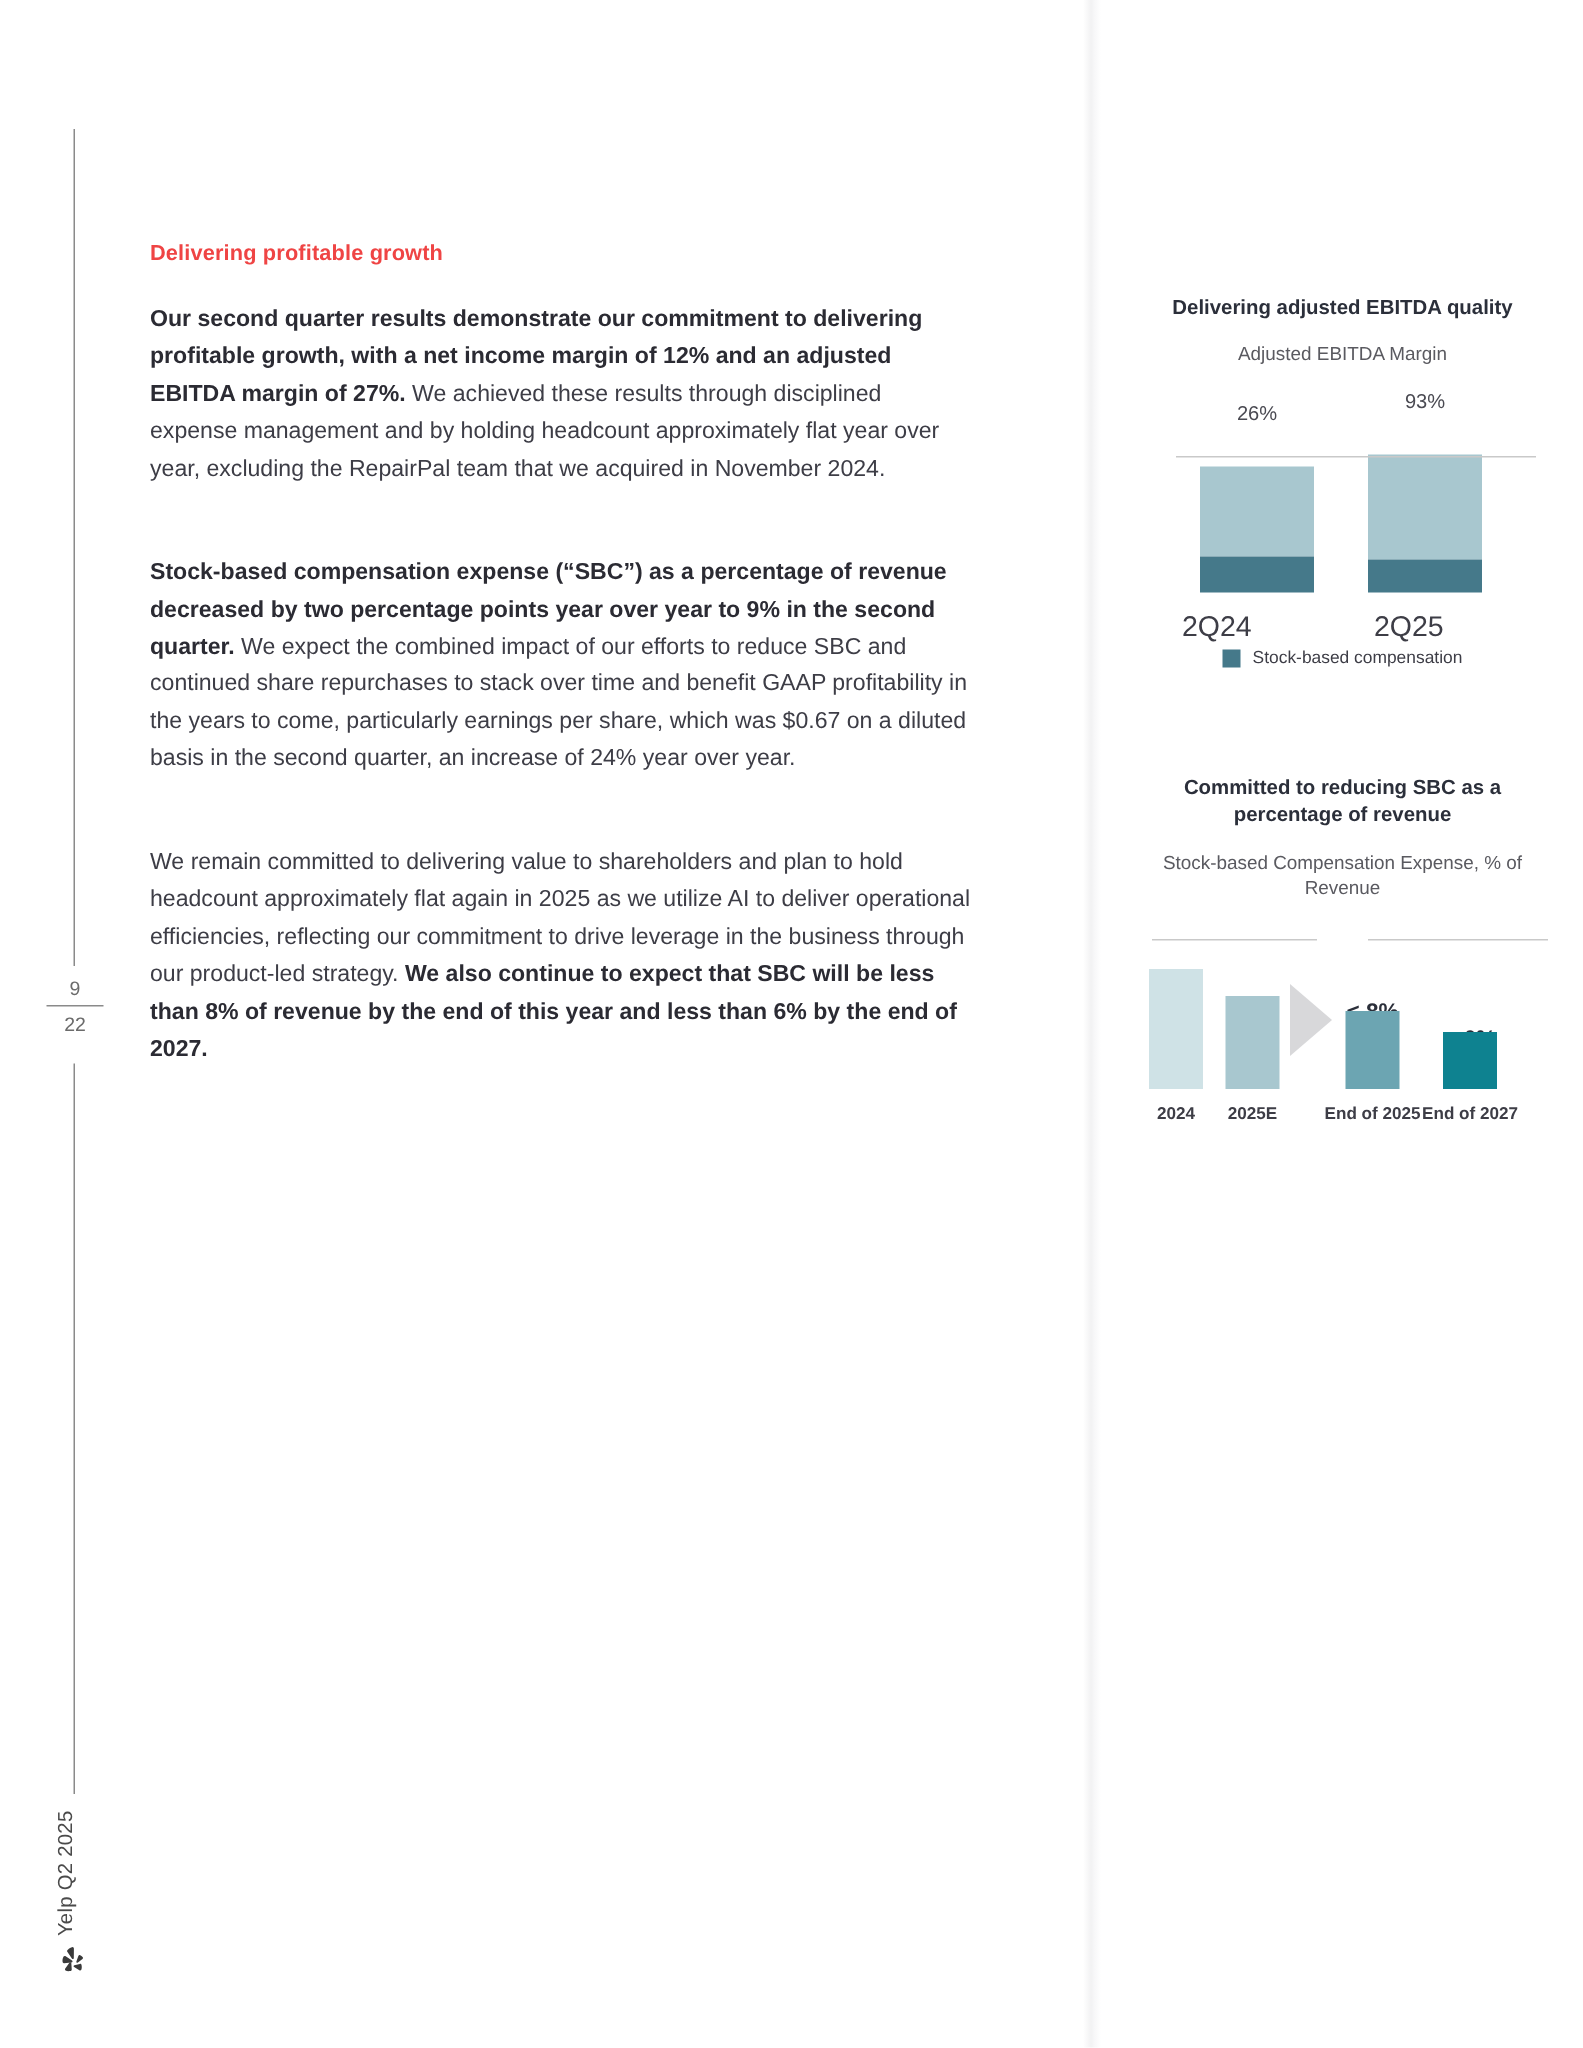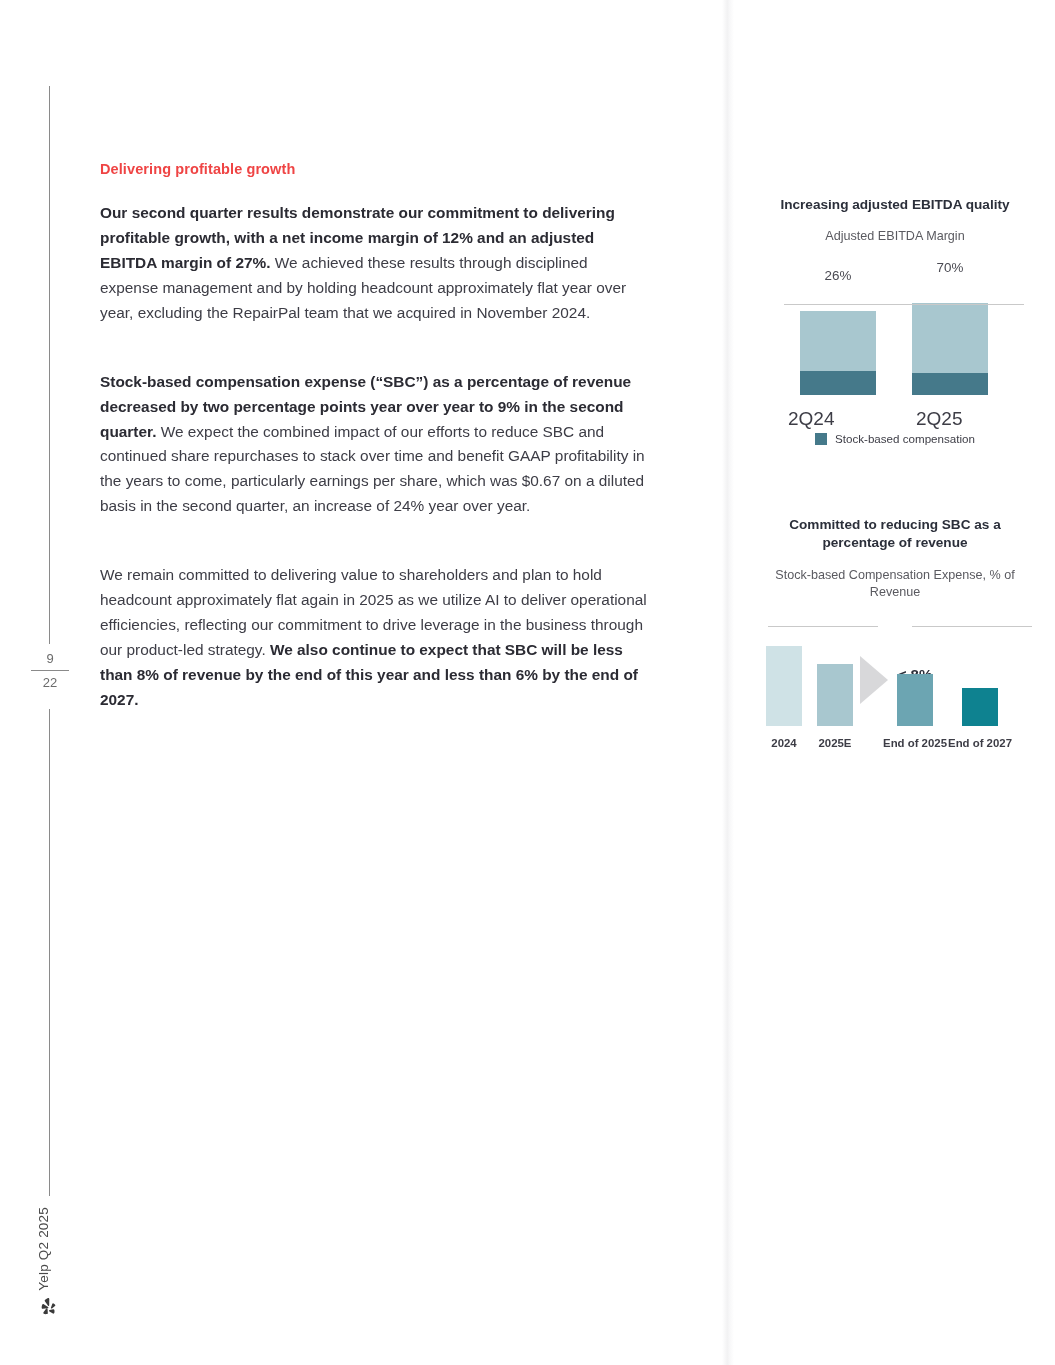--- a/index.html
+++ b/index.html
@@ -232,27 +232,27 @@
     <p class="body-para"><b>Stock-based compensation expense (“SBC”) as a percentage of revenue decreased by two percentage points year over year to 9% in the second quarter.</b><span> We expect the combined impact of our efforts to reduce SBC and continued share repurchases to stack over time and benefit GAAP profitability in the years to come, particularly earnings per share, which was $0.67 on a diluted basis in the second quarter, an increase of 24% year over year.</span></p>
 
     <p class="body-para"><span>We remain committed to delivering value to shareholders and plan to hold headcount approximately flat again in 2025 as we utilize AI to deliver operational efficiencies, reflecting our commitment to drive leverage in the business through our product-led strategy. </span><b>We also continue to expect that SBC will be less than 8% of revenue by the end of this year and less than 6% by the end of 2027.</b></p>
 
   </div>
 
   <div class="chart-col">
 
     <div class="c1 chart-card">
 
-      <div class="chart-title">Increasing adjusted EBITDA quality</div>
+      <div class="chart-title">Delivering adjusted EBITDA quality</div>
       <div class="chart-subtitle">Adjusted EBITDA Margin</div>
 
       <div class="c1-plot">
 
         <div class="bar-value" style="left:43px; top:-18px;">26%</div>
-        <div class="bar-value" style="left:155px; top:-26px;">70%</div>
+        <div class="bar-value" style="left:155px; top:-26px;">93%</div>
 
         <div class="bar-stack" style="left:50px; height:84px;">
           <div class="bar-seg-top" style="height:60px;"></div>
           <div class="bar-seg-bottom" style="height:24px;"></div>
         </div>
 
         <div class="bar-stack" style="left:162px; height:92px;">
           <div class="bar-seg-top" style="height:70px;"></div>
           <div class="bar-seg-bottom" style="height:22px;"></div>
         </div>

